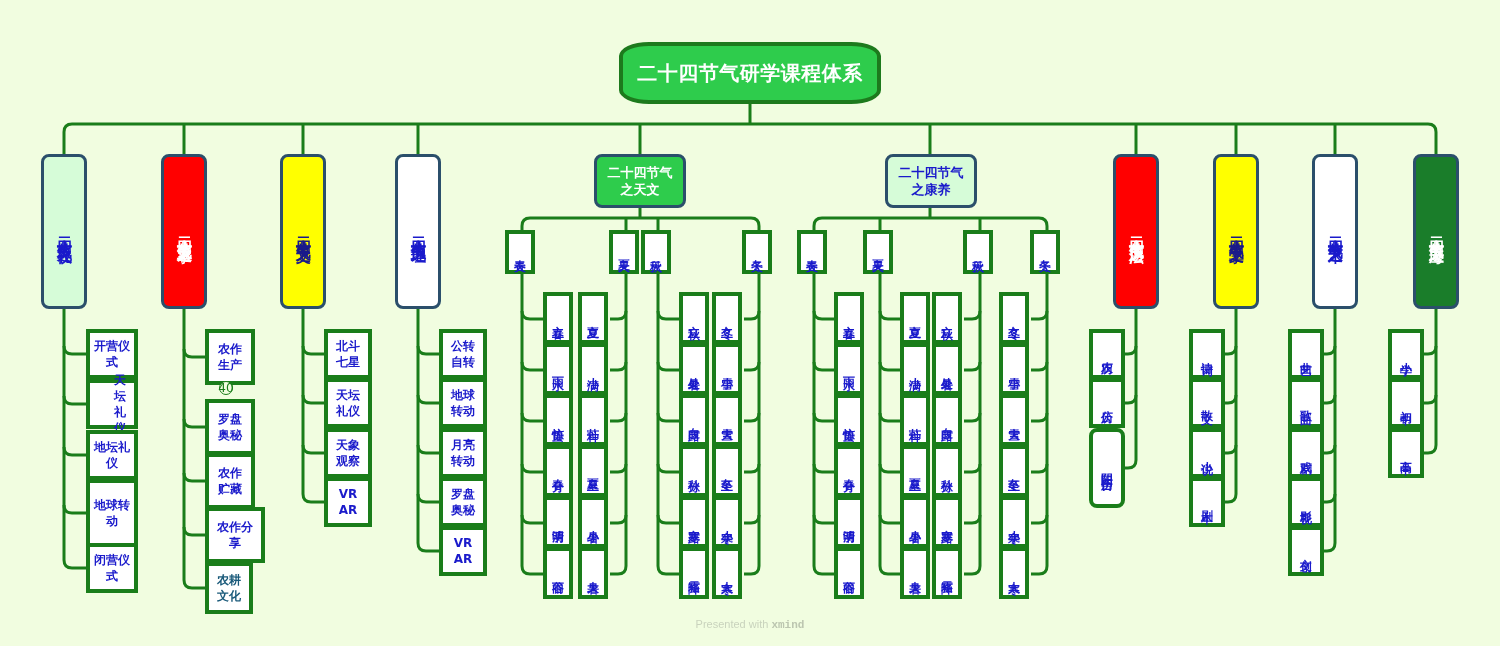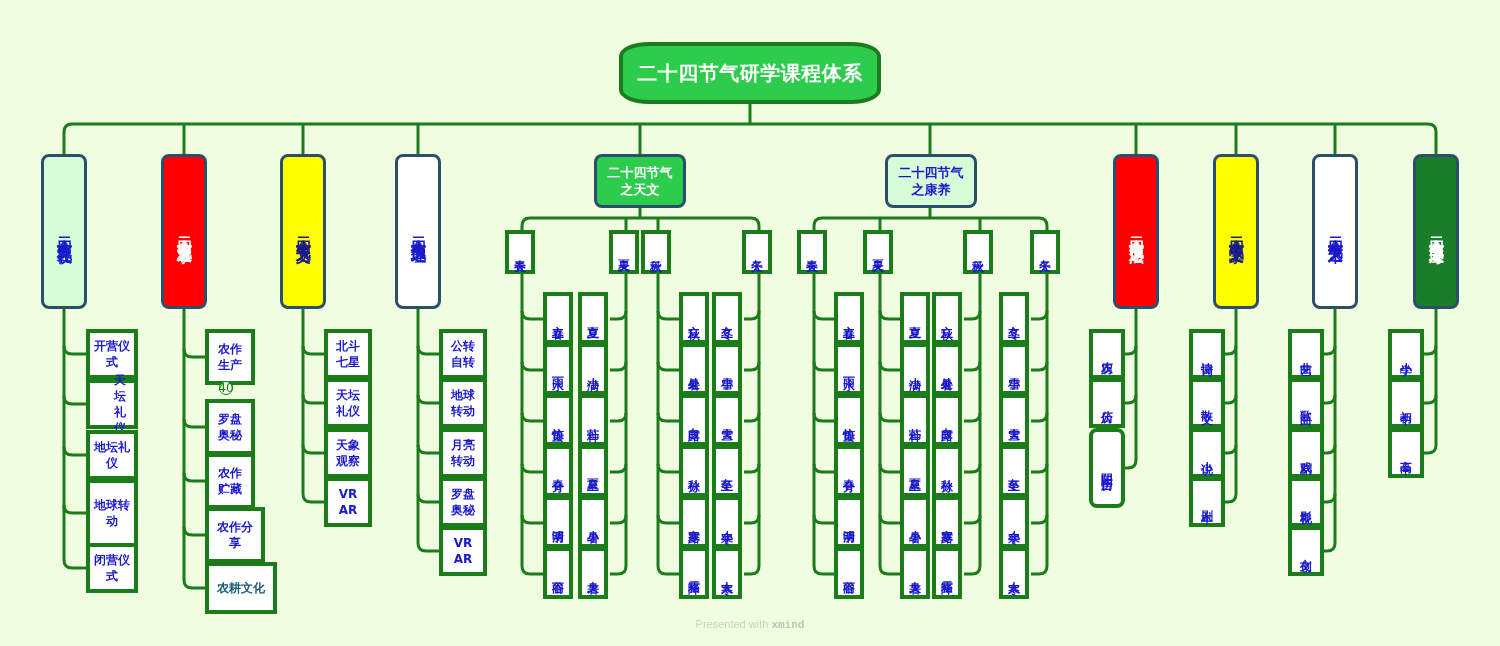--- a/index.html
+++ b/index.html
@@ -183,21 +183,21 @@
     <div class="node leaf" style="left: 86px; top: 329px; height: 50px; width: 52px;">开营仪式</div>
     <div class="node leaf" style="left: 86px; top: 379px; height: 50px; width: 52px; padding-left: 20px;">天坛礼仪</div>
     <div class="node leaf" style="left: 86px; top: 430px; height: 50px; width: 52px;">地坛礼仪</div>
     <div class="node leaf" style="left: 86px; top: 479px; height: 68px; width: 52px;">地球转动</div>
     <div class="node leaf" style="left: 86px; top: 543px; height: 50px; width: 52px;">闭营仪式</div>
     <div class="node main" style="left: 161px; background: rgb(255, 0, 0); color: rgb(255, 255, 255);">二十四节气之农事</div>
     <div class="node leaf" style="left: 205px; top: 329px; height: 56px; width: 50px;">农作生产</div>
     <div class="node leaf" style="left: 205px; top: 399px; height: 56px; width: 50px;">罗盘奥秘</div>
     <div class="node leaf" style="left: 205px; top: 453px; height: 56px; width: 50px;">农作贮藏</div>
     <div class="node leaf" style="left: 205px; top: 507px; height: 56px; width: 60px;">农作分享</div>
-    <div class="node leaf" style="left: 205px; top: 562px; height: 52px; width: 72px; color: rgb(26, 90, 122);">农耕文化</div>
+    <div class="node leaf" style="left: 205px; top: 562px; height: 52px; width: 48px; color: rgb(26, 90, 122);">农耕文化</div>
     <div class="badge" style="left: 219px; top: 381px;">40</div>
     <div class="node main" style="left: 280px; background: rgb(255, 255, 0); color: rgb(26, 26, 138);">二十四节气之天文</div>
     <div class="node leaf" style="left: 324px; top: 329px; height: 50px; width: 48px;">北斗七星</div>
     <div class="node leaf" style="left: 324px; top: 378px; height: 50px; width: 48px;">天坛礼仪</div>
     <div class="node leaf" style="left: 324px; top: 428px; height: 50px; width: 48px;">天象观察</div>
     <div class="node leaf" style="left: 324px; top: 477px; height: 50px; width: 48px;">VR AR</div>
     <div class="node main" style="left: 395px; background: rgb(255, 255, 255); color: rgb(26, 26, 203);">二十四节气之地理</div>
     <div class="node leaf" style="left: 439px; top: 329px; height: 50px; width: 48px;">公转自转</div>
     <div class="node leaf" style="left: 439px; top: 378px; height: 50px; width: 48px; font-family: Liberation Serif, serif;">地球转动</div>
     <div class="node leaf" style="left: 439px; top: 428px; height: 50px; width: 48px;">月亮转动</div>

